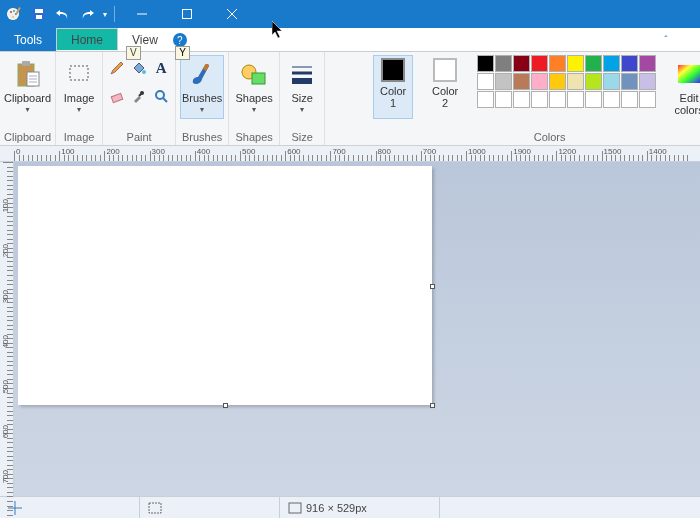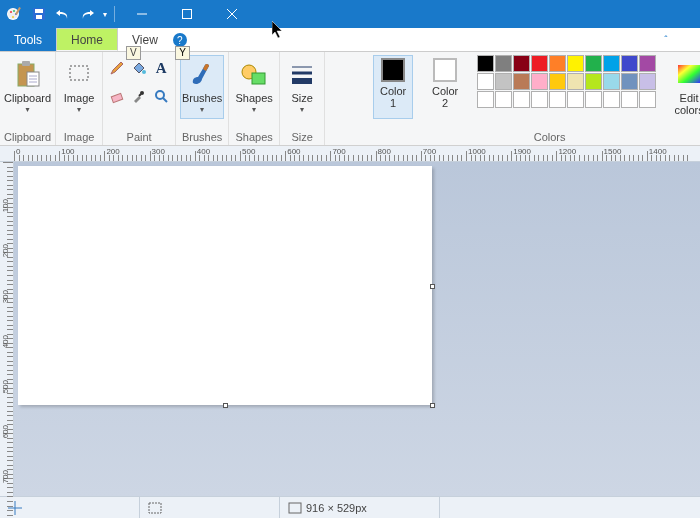--- a/index.html
+++ b/index.html
@@ -6,21 +6,21 @@
 body { width: 700px; height: 518px; overflow: hidden; background: #fff; }
 .titlebar { height: 28px; background: #1979ca; color: #fff; display: flex; align-items: center; font-size: 12px; }
 .titlebar .qat { display: flex; align-items: center; gap: 2px; padding: 0 4px; }
 .titlebar .qat-item { width: 22px; height: 22px; display: flex; align-items: center; justify-content: center; cursor: default; }
 .titlebar .title { flex: 1; padding-left: 4px; }
 .titlebar .winbtns { display: flex; }
 .titlebar .winbtn { width: 45px; height: 28px; display: flex; align-items: center; justify-content: center; }
 .tabbar { height: 24px; background: #fff; display: flex; font-size: 12px; border-bottom: 1px solid #ccc; position: relative; }
 .tab { padding: 0 14px; display: flex; align-items: center; color: #444; position: relative; }
 .tab.file { background: #1979ca; color: #fff; }
-.tab.active { background: #bef264; border: 1px solid #ccc; border-bottom: 1px solid #f5f6f7; }
+.tab.active { background: #14b8a6; border: 1px solid #ccc; border-bottom: 1px solid #f5f6f7; }
 .tabbar .collapse { position: absolute; right: 24px; top: 0; height: 24px; width: 20px; display: flex; align-items: center; justify-content: center; color: #1979ca; font-size: 10px; }
 .tabbar .help { position: absolute; right: 2px; top: 0; height: 24px; width: 20px; display: flex; align-items: center; justify-content: center; }
 .helpcircle { width: 14px; height: 14px; border-radius: 50%; background: #1979ca; color: #fff; font-size: 10px; display: flex; align-items: center; justify-content: center; }
 .ribbon { height: 94px; background: #f5f6f7; border-bottom: 1px solid #d0d0d0; display: flex; font-size: 11px; color: #333; }
 .group { border-right: 1px solid #e0e0e0; display: flex; flex-direction: column; align-items: center; justify-content: space-between; padding: 3px 4px 2px 4px; }
 .group-content { display: flex; gap: 12px; padding-left: 44px; }
 .group-label { font-size: 11px; color: #666; text-align: center; }
 .bigbtn { display: flex; flex-direction: column; align-items: center; justify-content: flex-start; width: 44px; padding: 2px 2px; border: 1px solid transparent; text-align: center; line-height: 12px; }
 .bigbtn.selected { border: 1px solid #a8cdec; background: #dceaf7; }
 .bigbtn .icon { width: 32px; height: 32px; display: flex; align-items: center; justify-content: center; margin-bottom: 2px; }

